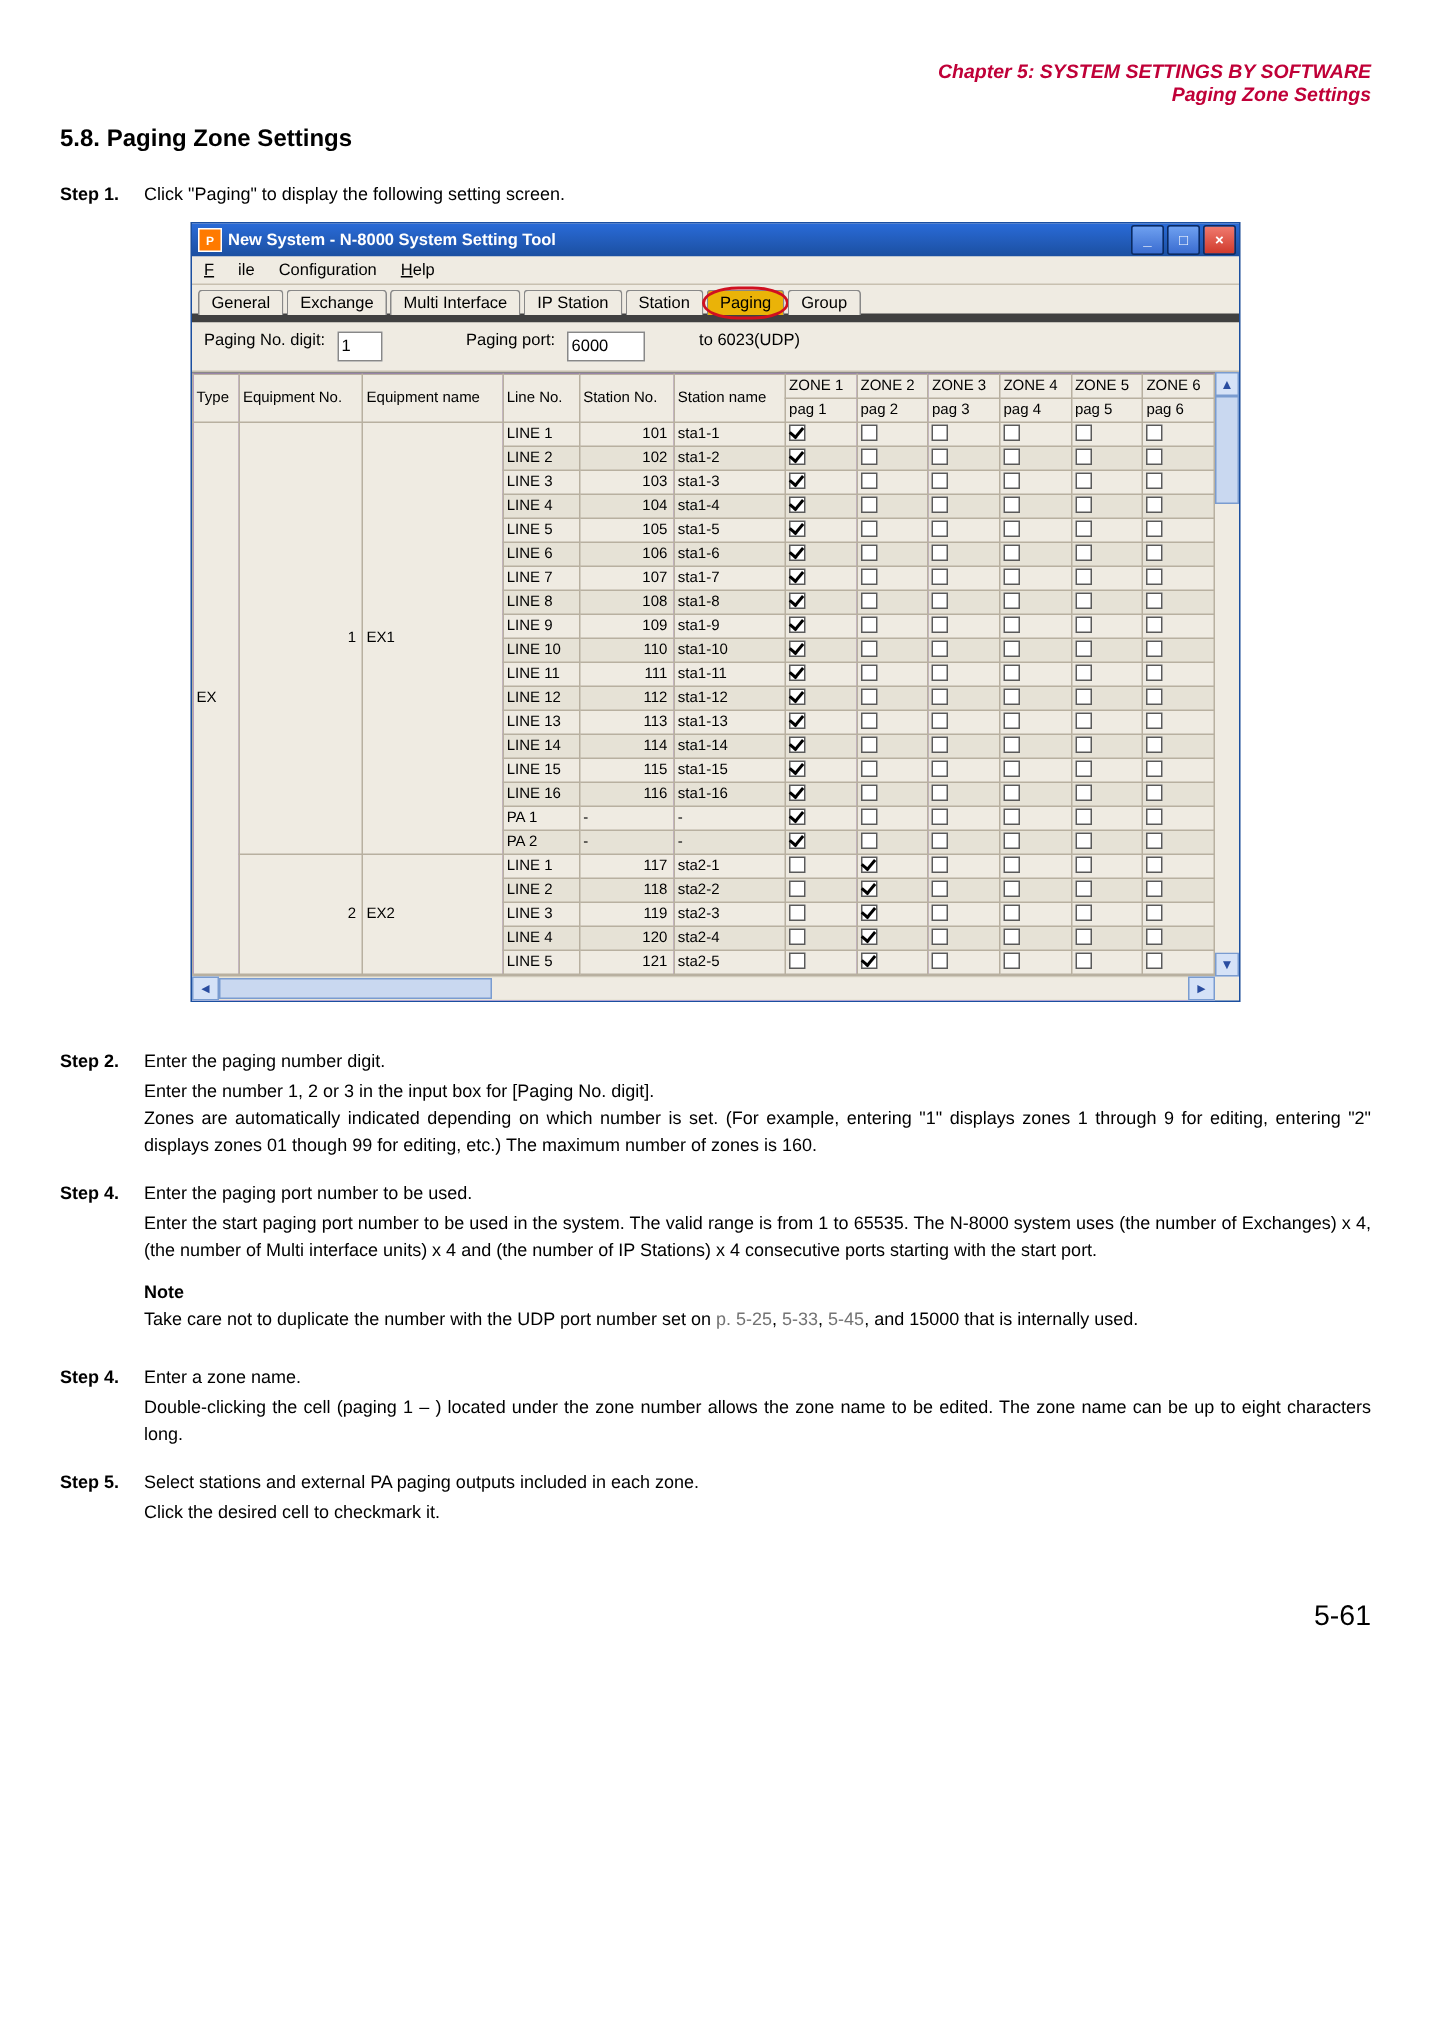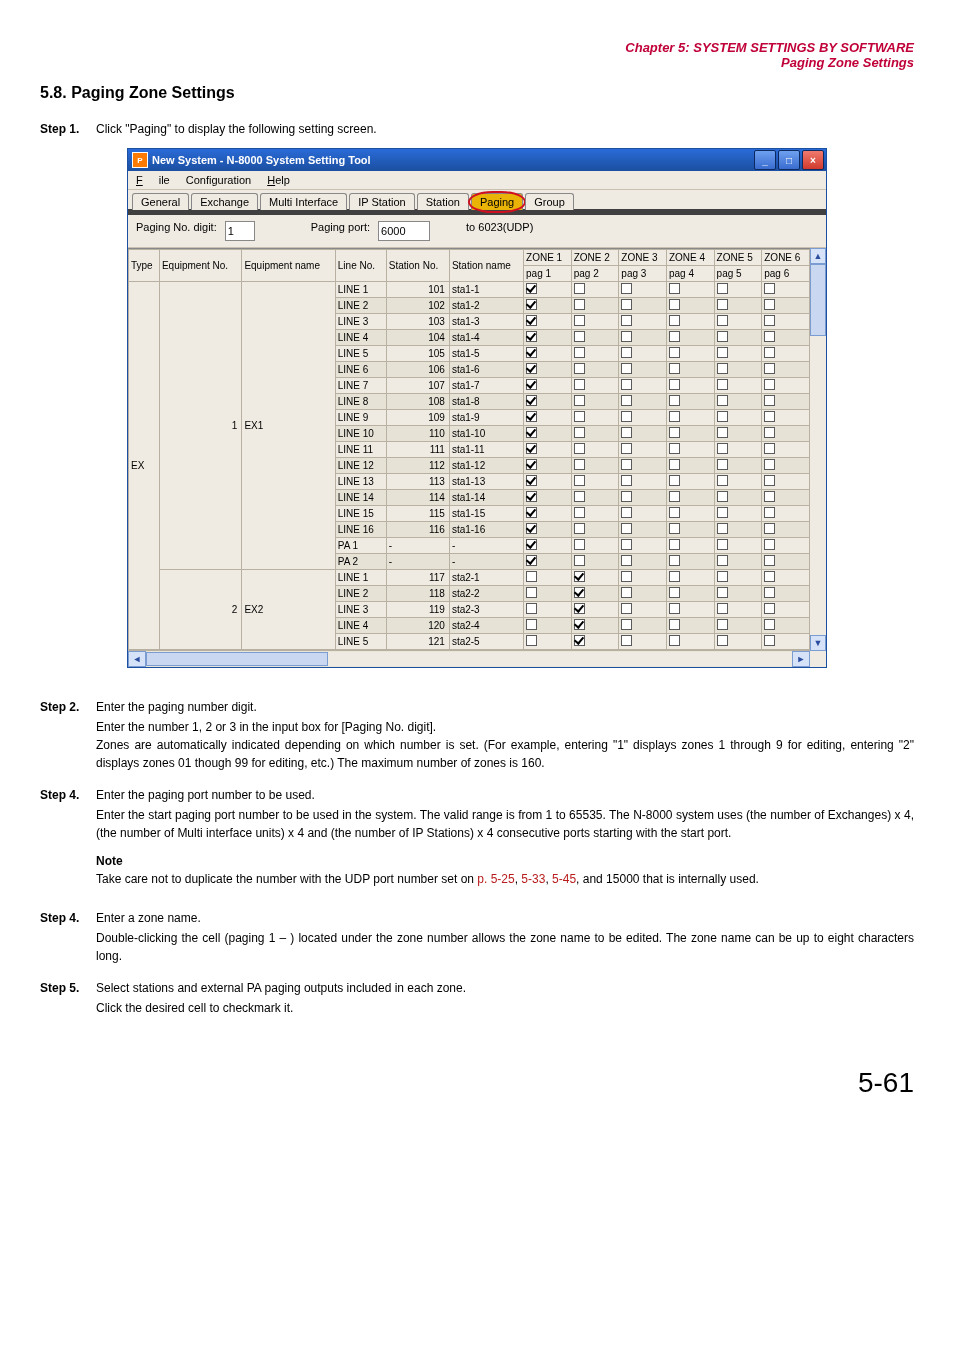--- a/index.html
+++ b/index.html
@@ -47,21 +47,21 @@
     display: inline;
   }
   .step-desc {
     margin-top: 2px;
   }
   .note-label {
     font-weight: bold;
     margin-top: 10px;
   }
   a.ref {
-    color: #b91c1c;
+    color: #737373;
     text-decoration: none;
   }
 
   
   .win-wrap {
     margin: 8px auto 30px auto;
     width: 700px;
   }
   .win {
     border: 1px solid #1b4fa0;
@@ -239,21 +239,21 @@
   .col-type { width: 24px; }
   .col-eqno { width: 58px; }
   .col-eqname { width: 78px; }
   .col-lineno { width: 44px; }
   .col-stano { width: 52px; }
   .col-staname { width: 64px; }
   .col-zone { width: 38px; }
 
   .page-number {
     text-align: right;
-    font-size: 28px;
+    font-size: 19px;
     margin-top: 50px;
     color: #000;
   }
 </style>
 </head>
 <body>
 
 <div class="page">
 
   <div class="header-right">

